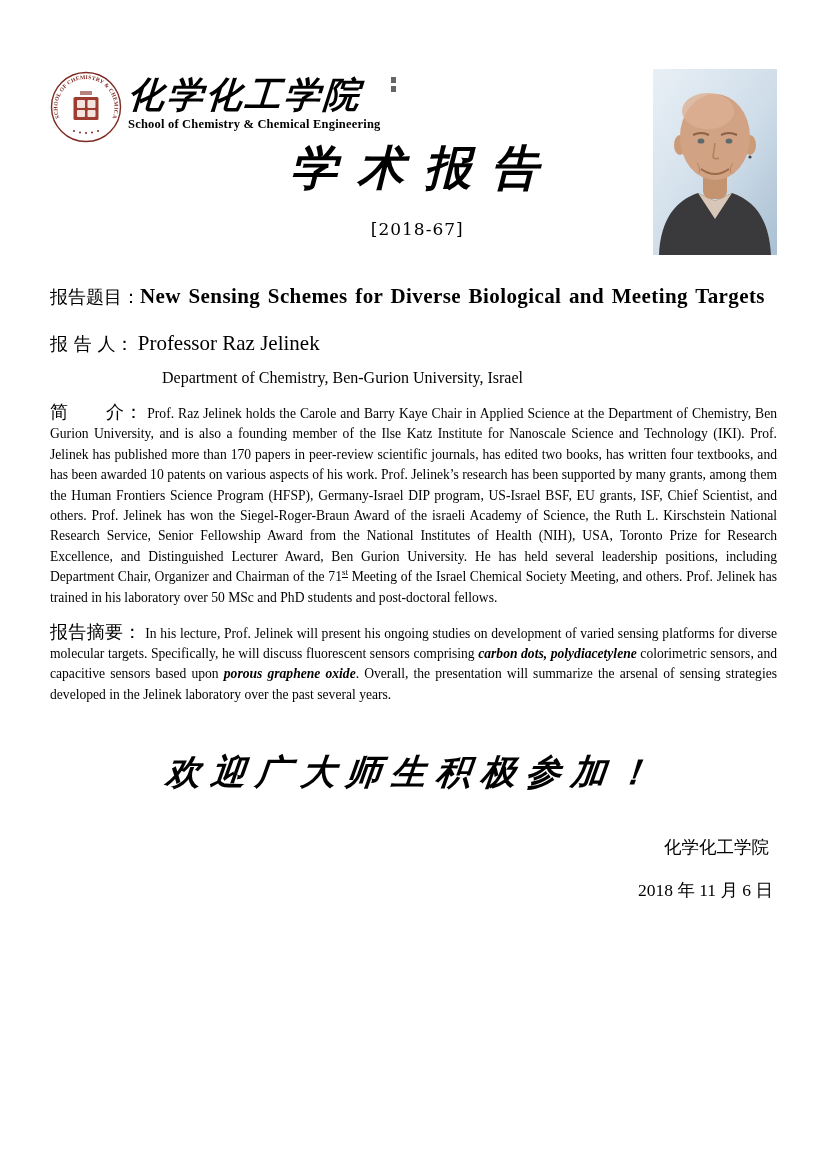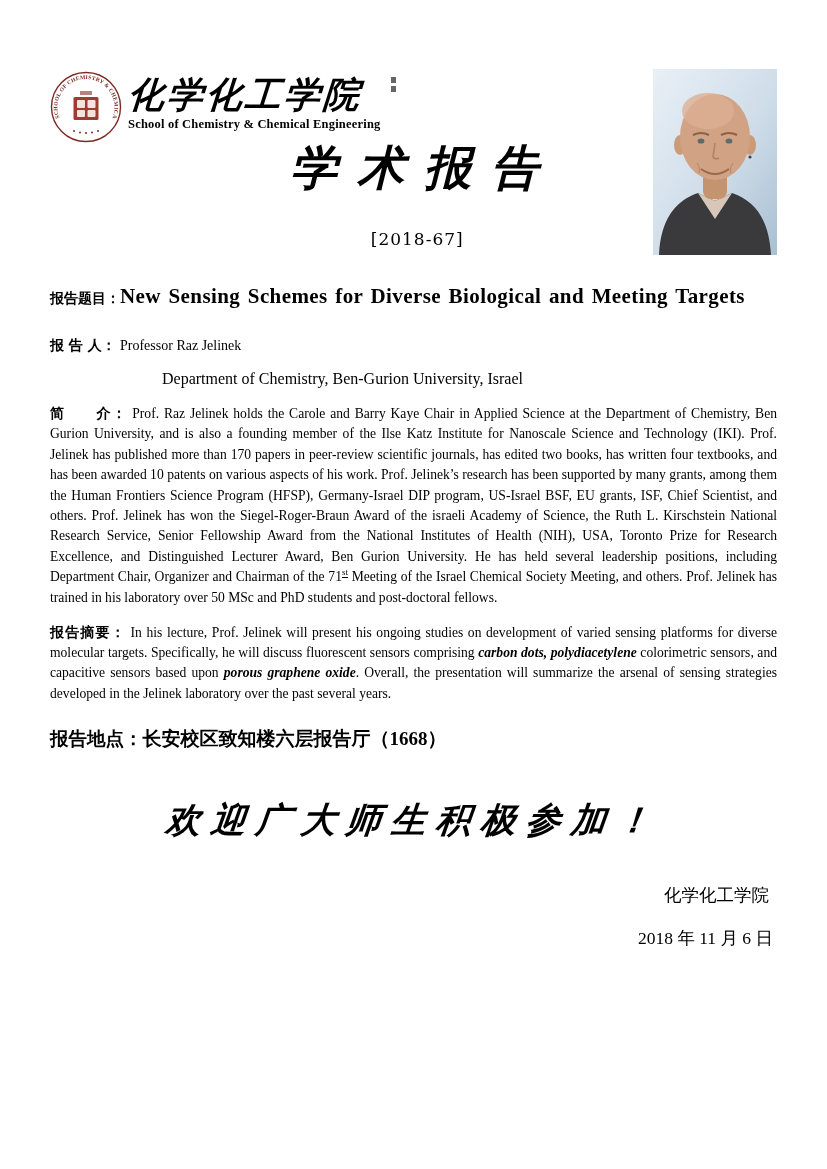--- a/index.html
+++ b/index.html
@@ -20,33 +20,33 @@
   }
   .school-en{font-size:12.5px;font-weight:700;letter-spacing:0.2px;margin-top:2px;white-space:nowrap;}
   .sig-mark{position:absolute;right:-16px;top:6px;display:flex;flex-direction:column;gap:3px;}
   .sig-mark i{display:block;width:5px;height:6px;background:#333;opacity:.75;}
   .doc-title{
     position:absolute;left:50%;top:68px;transform:translateX(-46%);
     font-size:47px;font-weight:700;font-style:italic;letter-spacing:20px;
     white-space:nowrap;
   }
   .doc-number{
-    position:absolute;left:50%;top:160px;transform:translateX(-46%);
+    position:absolute;left:50%;top:150px;transform:translateX(-46%);
     font-size:17px;letter-spacing:1px;font-family:"DejaVu Serif","Liberation Serif",serif;
   }
   .photo{position:absolute;right:0;top:0;width:124px;height:186px;display:block;}
   
   .report-title{
     margin-top:8px;font-size:21px;font-weight:700;line-height:47px;
     letter-spacing:0.4px;word-spacing:2px;text-align:left;
   }
   .report-title .cjk-label{letter-spacing:0;word-spacing:0;}
   .speaker-row{margin-top:10px;font-size:17px;line-height:26px;}
-  .cjk-label{font-size:14px;font-weight:700;font-family:"DejaVu Sans","Liberation Sans",sans-serif;}
-  .speaker-value{font-size:14px;}
+  .cjk-label{font-size:18px;font-weight:400;font-family:"DejaVu Sans","Liberation Sans",sans-serif;}
+  .speaker-value{font-size:21px;}
   .affiliation{margin:8px 0 0 112px;font-size:16px;line-height:24px;}
   .para{
     margin-top:12px;font-size:13.6px;line-height:20.4px;text-align:justify;
   }
   .para .cjk-label{line-height:20.4px;}
   .bio-sup{font-size:9px;vertical-align:super;line-height:0;text-decoration:underline;}
   .em-bi{font-weight:700;font-style:italic;}
   .schedule-line{margin-top:21px;font-size:18.5px;font-weight:700;line-height:28px;
     font-family:"DejaVu Sans","Liberation Sans",sans-serif;}
   .schedule-line .num{font-family:"Liberation Serif","DejaVu Serif",serif;font-size:19px;}
@@ -140,21 +140,20 @@
 
   <div class="speaker-row"><span class="cjk-label">报 告 人：</span>&nbsp;<span class="speaker-value">Professor Raz Jelinek</span></div>
 
   <div class="affiliation">Department of Chemistry, Ben-Gurion University, Israel</div>
 
   <p class="para"><span class="cjk-label">简　　介：</span> <span>Prof. Raz Jelinek holds the Carole and Barry Kaye Chair in Applied Science at the Department of Chemistry, Ben Gurion University, and is also a founding member of the Ilse Katz Institute for Nanoscale Science and Technology (IKI).  Prof. Jelinek has published more than 170 papers in peer-review scientific journals, has edited two books, has written four textbooks, and has been awarded 10 patents on various aspects of his work.  Prof. Jelinek’s research has been supported by many grants, among them the Human Frontiers Science Program (HFSP), Germany-Israel DIP program, US-Israel BSF, EU grants, ISF, Chief Scientist, and others.  Prof. Jelinek has won the Siegel-Roger-Braun Award of the israeli Academy of Science, the Ruth L. Kirschstein National Research Service, Senior Fellowship Award from the National Institutes of Health (NIH), USA, Toronto Prize for Research Excellence, and Distinguished Lecturer Award, Ben Gurion University.  He has held several leadership positions, including Department Chair, Organizer and Chairman of the 71</span><sup class="bio-sup">st</sup><span> Meeting of the Israel Chemical Society Meeting, and others.  Prof. Jelinek has trained in his laboratory over 50 MSc and PhD students and post-doctoral fellows.</span></p>
 
   <p class="para"><span class="cjk-label">报告摘要：</span> <span>In his lecture, Prof. Jelinek will present his ongoing studies on development of varied sensing platforms for diverse molecular targets.  Specifically, he will discuss fluorescent sensors comprising </span><span class="em-bi">carbon dots, polydiacetylene</span><span> colorimetric sensors, and capacitive sensors based upon </span><span class="em-bi">porous graphene oxide</span><span>. Overall, the presentation will summarize the arsenal of sensing strategies developed in the Jelinek laboratory over the past several years.</span></p>
 
 
-  <div class="schedule-line"><span>报告地点：</span><span class="num">长安校区致知楼六层报告厅（1668）</span></div>
 
   <div class="welcome">欢迎广大师生积极参加！</div>
 
   <div class="sign-block">
     <div class="sign-org">化学化工学院</div>
     <div class="sign-date">2018 年 11 月 6 日</div>
   </div>
 
 </div>
 

